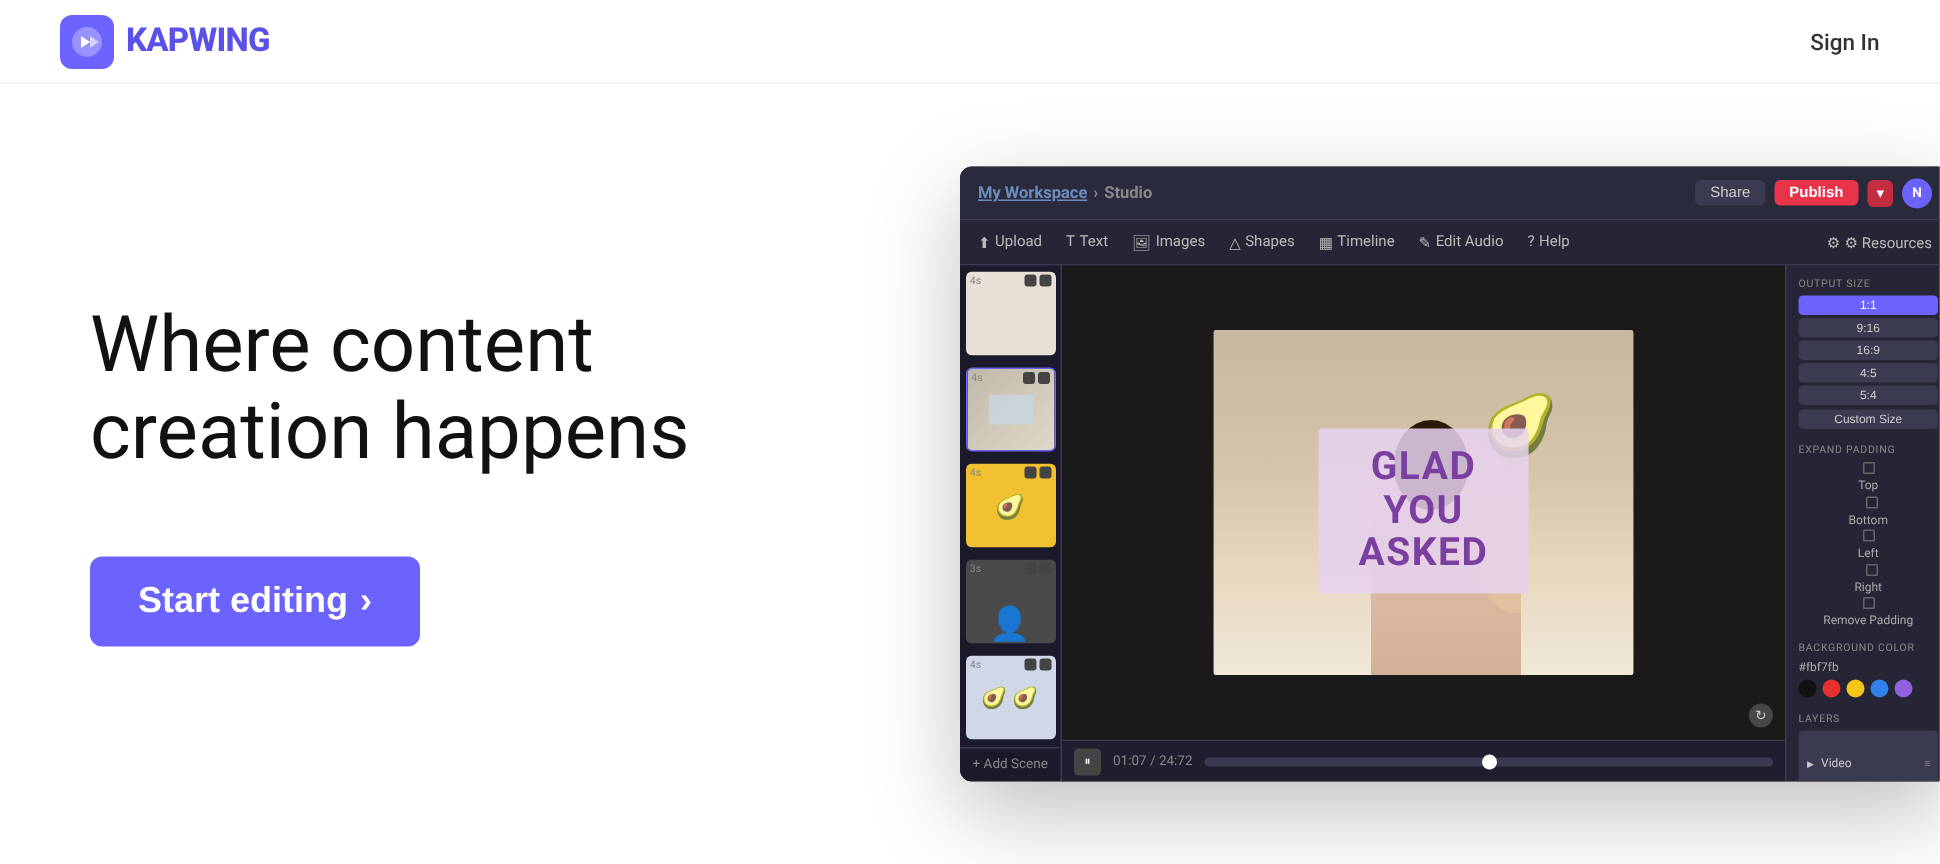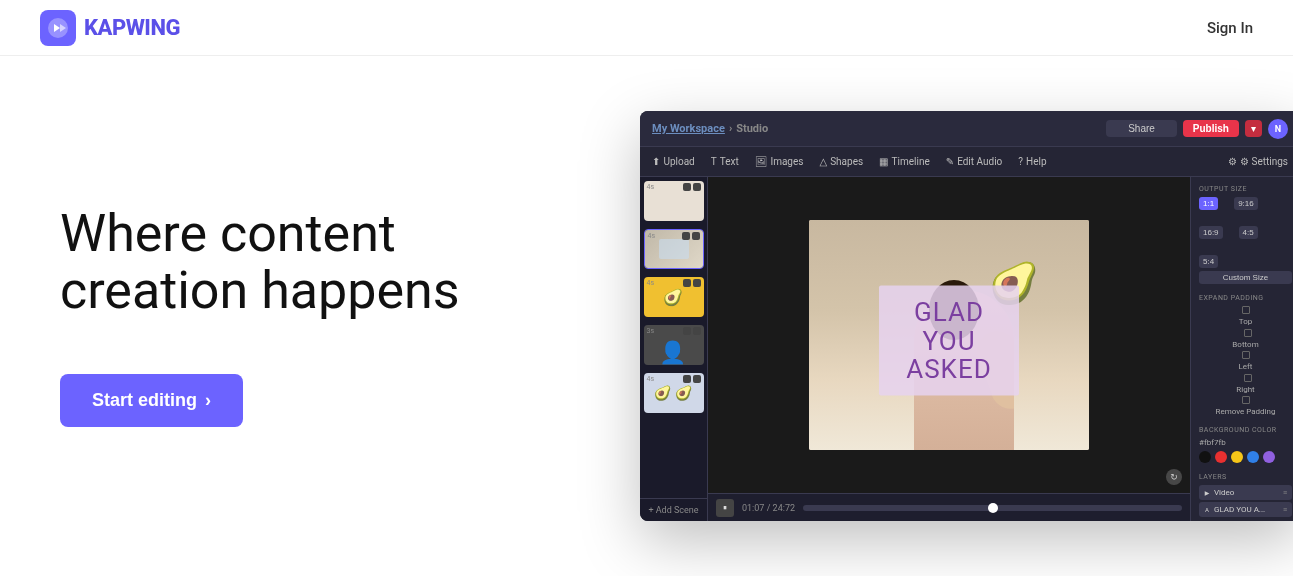--- a/index.html
+++ b/index.html
@@ -17,95 +17,95 @@
     .nav-links { display: flex; gap: 32px; flex: 1; }
     .nav-link { font-size: 15px; color: #333; text-decoration: none; font-weight: 500; cursor: pointer; }
     .nav-signin { font-size: 15px; color: #333; font-weight: 500; cursor: pointer; margin-left: auto; }
 
     
     .hero { display: flex; align-items: center; padding: 0 60px; height: calc(576px - 56px); gap: 60px; }
     .hero-left { flex: 0 0 520px; }
     .hero-title { font-size: 52px; font-weight: 400; color: #111; line-height: 1.1; margin-bottom: 20px; }
     .hero-subtitle { font-size: 18px; color: #555; line-height: 1.6; margin-bottom: 36px; }
     .hero-cta { display: flex; align-items: center; gap: 24px; }
-    .btn-start { background: #6c63ff; color: #fff; border: none; border-radius: 8px; padding: 16px 32px; font-size: 18px; font-weight: 700; cursor: pointer; display: flex; align-items: center; gap: 8px; margin-top: 35px; }
+    .btn-start { background: #6c63ff; color: #fff; border: none; border-radius: 8px; padding: 16px 32px; font-size: 24px; font-weight: 700; cursor: pointer; display: flex; align-items: center; gap: 8px; margin-top: 35px; }
     .btn-workspace { color: #6c63ff; font-size: 16px; font-weight: 600; cursor: pointer; text-decoration: none; background: none; border: none; }
 
     
     .hero-right { flex: 1; display: flex; align-items: center; justify-content: center; }
     .studio-mockup {
       width: 660px; height: 410px; background: #1e1e2e; border-radius: 8px; overflow: hidden;
       box-shadow: 0 20px 60px rgba(0,0,0,0.25); display: flex; flex-direction: column;
     }
 
     
     .studio-topbar {
       height: 36px; background: #2a2a3d; display: flex; align-items: center; padding: 0 12px; gap: 8px; flex-shrink: 0;
       border-bottom: 1px solid #3a3a50;
     }
     .studio-breadcrumb { font-size: 11px; color: #aaa; display: flex; align-items: center; gap: 4px; flex: 1; font-weight: bold; }
     .studio-breadcrumb span { color: #888; }
     .studio-topbar-right { display: flex; align-items: center; gap: 6px; }
-    .btn-share { background: #3a3a50; color: #ccc; border: none; border-radius: 4px; padding: 3px 22px; font-size: 10px; cursor: pointer; }
+    .btn-share { background: #3a3a50; color: #ccc; border: none; border-radius: 4px; padding: 3px 10px; font-size: 10px; cursor: pointer; }
     .btn-publish { background: #e8344a; color: #fff; border: none; border-radius: 4px; padding: 3px 10px; font-size: 10px; font-weight: 700; cursor: pointer; }
     .btn-publish-arrow { background: #c42d3f; color: #fff; border: none; border-radius: 4px; padding: 3px 6px; font-size: 10px; cursor: pointer; }
     .avatar-n { width: 20px; height: 20px; background: #6c63ff; border-radius: 50%; display: flex; align-items: center; justify-content: center; font-size: 9px; color: #fff; font-weight: 700; }
 
     
     .studio-toolbar {
       height: 30px; background: #252535; display: flex; align-items: center; padding: 0 12px; gap: 16px; flex-shrink: 0;
       border-bottom: 1px solid #3a3a50;
     }
     .toolbar-item { font-size: 10px; color: #bbb; display: flex; align-items: center; gap: 3px; cursor: pointer; }
 
     
     .studio-main { display: flex; flex: 1; overflow: hidden; }
 
     
     .studio-scenes { width: 68px; background: #1a1a2a; border-right: 1px solid #3a3a50; display: flex; flex-direction: column; overflow: hidden; }
-    .scene-item { width: 60px; height: 40px; margin: 4px auto; background: #2a2a3d; border-radius: 4px; overflow: hidden; position: relative; flex-shrink: 0; cursor: pointer; }
+    .scene-item { width: 60px; height: 56px; margin: 4px auto; background: #2a2a3d; border-radius: 4px; overflow: hidden; position: relative; flex-shrink: 0; cursor: pointer; }
     .scene-item.active { border: 1.5px solid #6c63ff; }
     .scene-thumb { width: 100%; height: 100%; display: flex; align-items: center; justify-content: center; }
     .scene-label { position: absolute; top: 2px; left: 3px; font-size: 7px; color: #888; }
     .scene-actions { position: absolute; top: 2px; right: 3px; display: flex; gap: 2px; }
     .scene-action { width: 8px; height: 8px; background: #444; border-radius: 2px; }
     .scene-img-studio { background: linear-gradient(135deg, #e8e0d5, #c5b9a8); }
 
     .add-scene-btn { padding: 6px; font-size: 9px; color: #888; text-align: center; cursor: pointer; border-top: 1px solid #3a3a50; margin-top: auto; }
 
     
     .studio-canvas { flex: 1; display: flex; flex-direction: column; background: #111; }
     .canvas-area { flex: 1; display: flex; align-items: center; justify-content: center; position: relative; background: #1a1a1a; }
     .canvas-video { width: 280px; height: 230px; border-radius: 2px; overflow: hidden; position: relative; }
     .canvas-bg { width: 100%; height: 100%; background: linear-gradient(160deg, #d4c4b0 0%, #c8b098 30%, #e8d5c0 60%, #f0e0d0 100%); display: flex; align-items: center; justify-content: center; position: relative; }
     .canvas-text-overlay { position: absolute; top: 50%; left: 50%; transform: translate(-50%, -45%); background: rgba(230, 210, 240, 0.85); padding: 12px 16px; text-align: center; border-radius: 2px; }
-    .canvas-text-glad { font-size: 26px; font-weight: 400; color: #7b3fa0; letter-spacing: 1px; line-height: 1.1; }
+    .canvas-text-glad { font-size: 26px; font-weight: 700; color: #7b3fa0; letter-spacing: 1px; line-height: 1.1; }
     .canvas-rotate-icon { position: absolute; bottom: 8px; right: 8px; width: 16px; height: 16px; background: rgba(255,255,255,0.2); border-radius: 50%; display: flex; align-items: center; justify-content: center; font-size: 9px; color: #ccc; }
 
     
     .studio-timeline { height: 28px; background: #1e1e2e; display: flex; align-items: center; padding: 0 8px; gap: 8px; border-top: 1px solid #3a3a50; }
     .timeline-play { width: 18px; height: 18px; background: #444; border-radius: 3px; display: flex; align-items: center; justify-content: center; font-size: 8px; color: #fff; cursor: pointer; }
     .timeline-time { font-size: 9px; color: #888; }
     .timeline-track { flex: 1; height: 6px; background: #3a3a50; border-radius: 3px; position: relative; }
     .timeline-thumb { width: 10px; height: 10px; background: #fff; border-radius: 50%; position: absolute; left: 50%; top: -2px; transform: translateX(-50%); }
 
     
     .studio-right { width: 110px; background: #252535; border-left: 1px solid #3a3a50; padding: 8px; overflow: hidden; font-size: 8px; color: #aaa; }
     .panel-section { margin-bottom: 10px; }
     .panel-label { font-size: 7px; color: #888; text-transform: uppercase; letter-spacing: 0.5px; margin-bottom: 4px; }
-    .output-sizes { display: flex; gap: 16px; flex-wrap: wrap; }
+    .output-sizes { display: flex; gap: 2px; flex-wrap: wrap; flex-direction: column; }
     .size-btn { background: #3a3a50; color: #ccc; border: none; border-radius: 3px; padding: 2px 4px; font-size: 8px; cursor: pointer; }
     .size-btn.active { background: #6c63ff; color: #fff; }
     .custom-size-btn { background: #3a3a50; color: #ccc; border: none; border-radius: 3px; padding: 2px 6px; font-size: 8px; cursor: pointer; width: 100%; margin-top: 3px; }
     .checkbox-row { display: flex; align-items: center; gap: 3px; margin-bottom: 2px; flex-direction: column; }
     .checkbox-box { width: 8px; height: 8px; border: 1px solid #666; border-radius: 1px; }
     .color-swatch { display: flex; align-items: center; gap: 3px; margin-top: 4px; }
     .color-value { font-size: 8px; color: #aaa; }
     .color-circle { width: 12px; height: 12px; border-radius: 50%; cursor: pointer; }
-    .layer-item { display: flex; align-items: center; gap: 4px; background: #3a3a50; border-radius: 3px; padding: 3px 5px; margin-bottom: 2px; cursor: pointer; font-size: 8px; color: #ccc; }
+    .layer-item { display: flex; align-items: center; gap: 4px; background: #3a3a50; border-radius: 3px; padding: 17px 5px; margin-bottom: 2px; cursor: pointer; font-size: 8px; color: #ccc; }
     .layer-expand { width: 6px; height: 6px; display: flex; align-items: center; justify-content: center; font-size: 6px; }
   </style>
 </head>
 <body>
 
 <nav class="navbar">
   <a class="nav-logo" href="#">
     <div class="nav-logo-icon">
       <svg viewBox="0 0 24 24" fill="none">
         <circle cx="12" cy="12" r="10" fill="white" opacity="0.3"></circle>
@@ -170,21 +170,21 @@
         <div class="toolbar-item">
           <span>✎</span>
           <span>Edit Audio</span>
         </div>
         <div class="toolbar-item">
           <span>?</span>
           <span>Help</span>
         </div>
         <div style="margin-left:auto" class="toolbar-item">
           <span>⚙</span>
-          <span>⚙ Settings</span>
+          <span>⚙ Resources</span>
         </div>
       </div>
 
       <div class="studio-main">
 
         <div class="studio-scenes">
 
           <div class="scene-item">
             <span class="scene-label">4s</span>
             <div class="scene-thumb" style="background:#e8e0d5;"></div>

